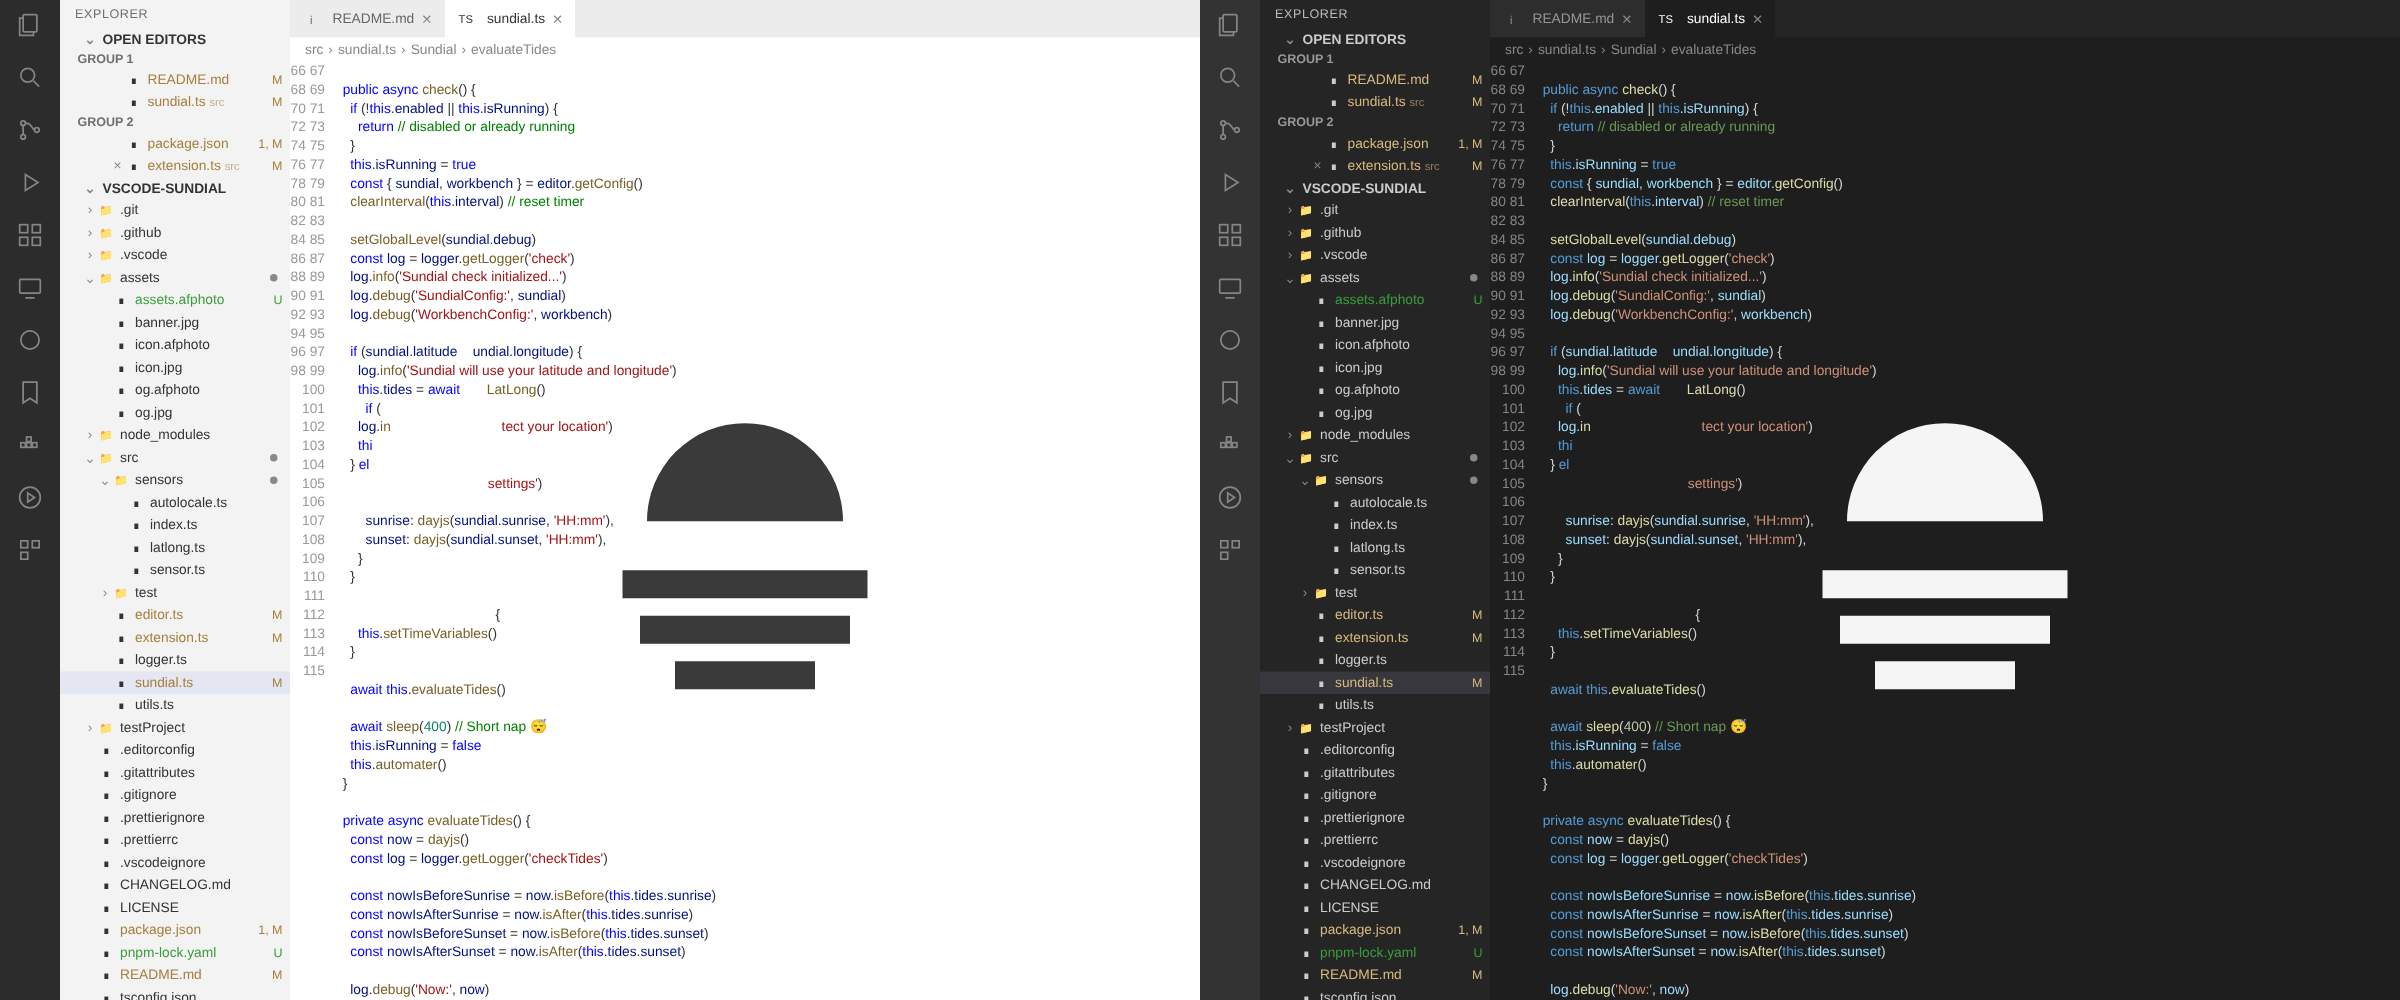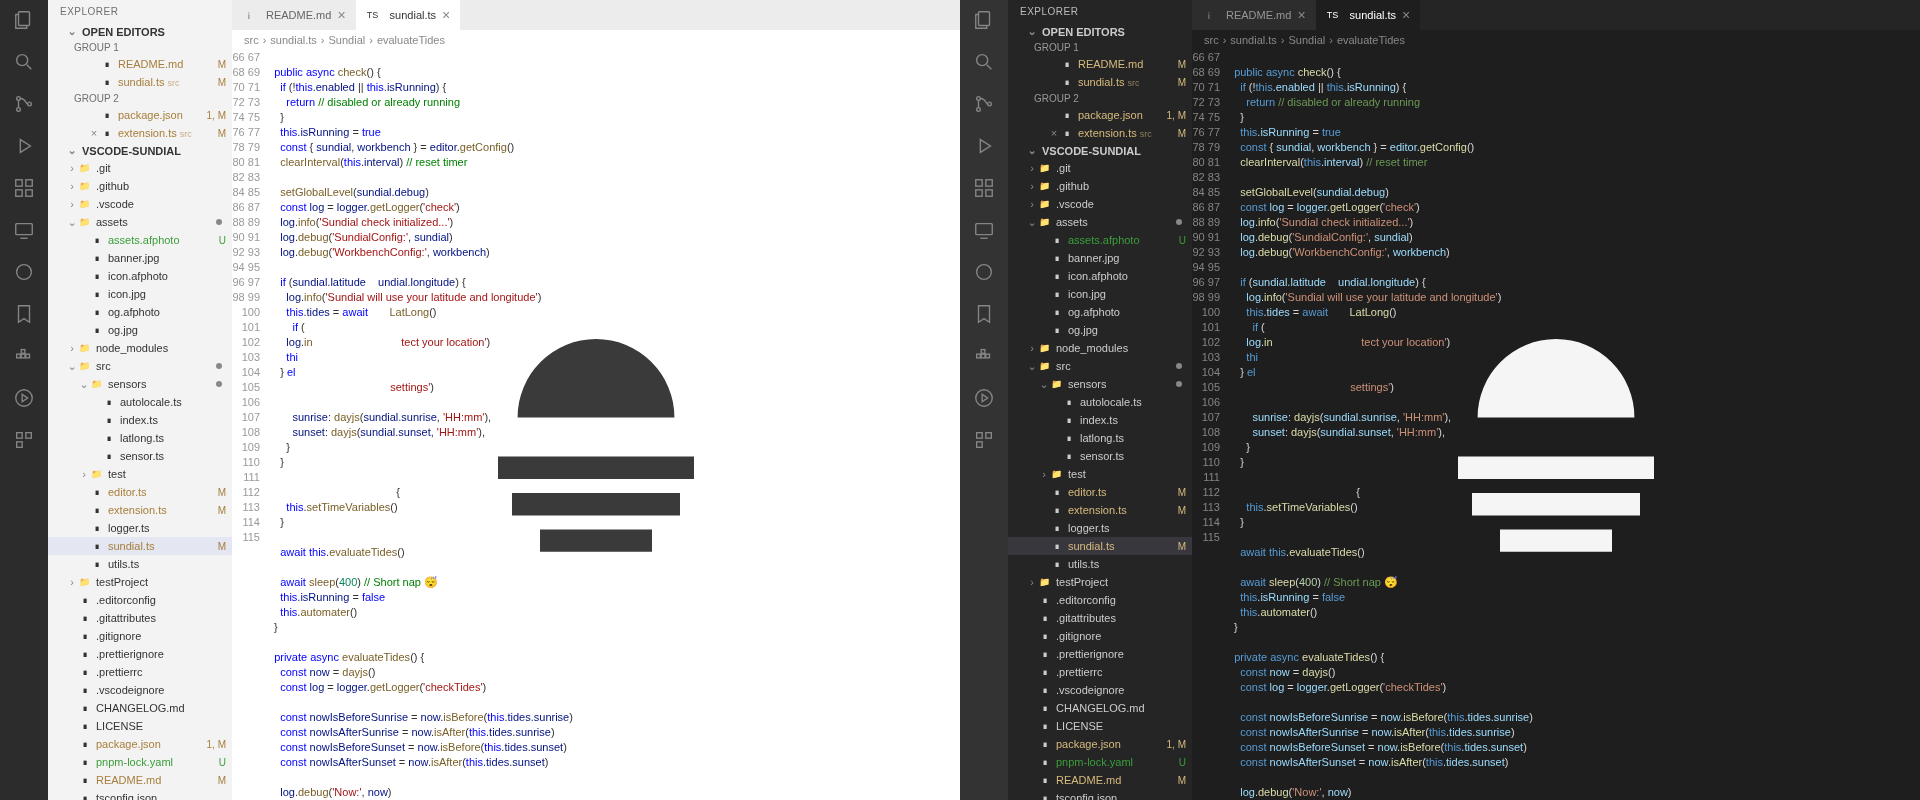--- a/index.html
+++ b/index.html
@@ -13,21 +13,21 @@
 .ab-icon{width:24px;height:24px;display:flex;align-items:center;justify-content:center;color:#858585;cursor:pointer}
 .ab-icon svg{width:22px;height:22px;fill:none;stroke:currentColor;stroke-width:1.5}
 .col{display:flex;flex:1;height:100%}
 .sidebar{width:184px;display:flex;flex-direction:column;overflow:hidden}
 .pane-light .sidebar{background:#f3f3f3;color:#333}
 .pane-dark .sidebar{background:#252526;color:#ccc}
 .sb-title{padding:6px 12px;font-size:10px;letter-spacing:.5px}
 .pane-light .sb-title{color:#6f6f6f}
 .pane-dark .sb-title{color:#bbb}
 .sb-section{padding:2px 4px 2px 18px;font-size:10px;font-weight:600;display:flex;align-items:center;gap:4px;cursor:pointer}
-.sb-group{padding:2px 4px 2px 26px;font-size:10px;font-weight:400}
+.sb-group{padding:2px 4px 2px 14px;font-size:10px;font-weight:700}
 .pane-light .sb-group{color:#6f6f6f}
 .pane-dark .sb-group{color:#999}
 .tree{flex:1;overflow:auto}
 .tree-row{display:flex;align-items:center;height:18px;padding-right:6px;cursor:pointer;white-space:nowrap}
 .pane-light .tree-row.active{background:#e4e6f1}
 .pane-dark .tree-row.active{background:#37373d}
 .tree-label{flex:1;overflow:hidden;text-overflow:ellipsis}
 .tree-badge{font-size:10px;margin-left:auto}
 .pane-light .tree-badge{color:#a77e3b}
 .pane-dark .tree-badge{color:#d7ba7d}

